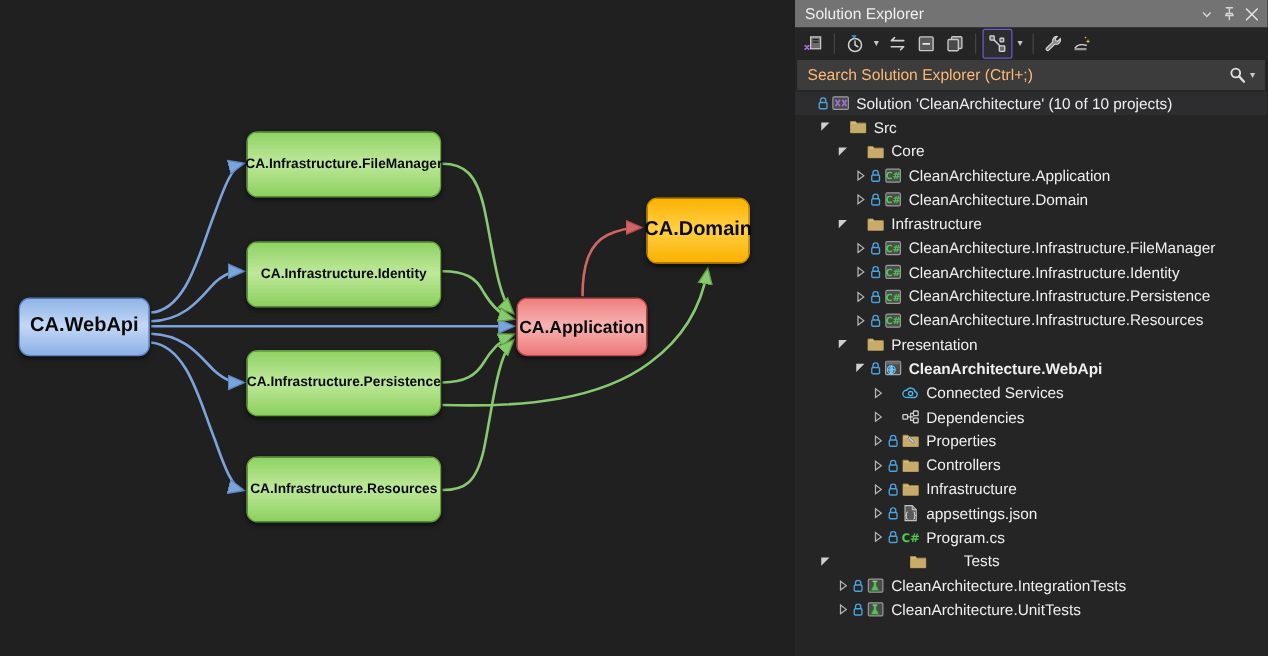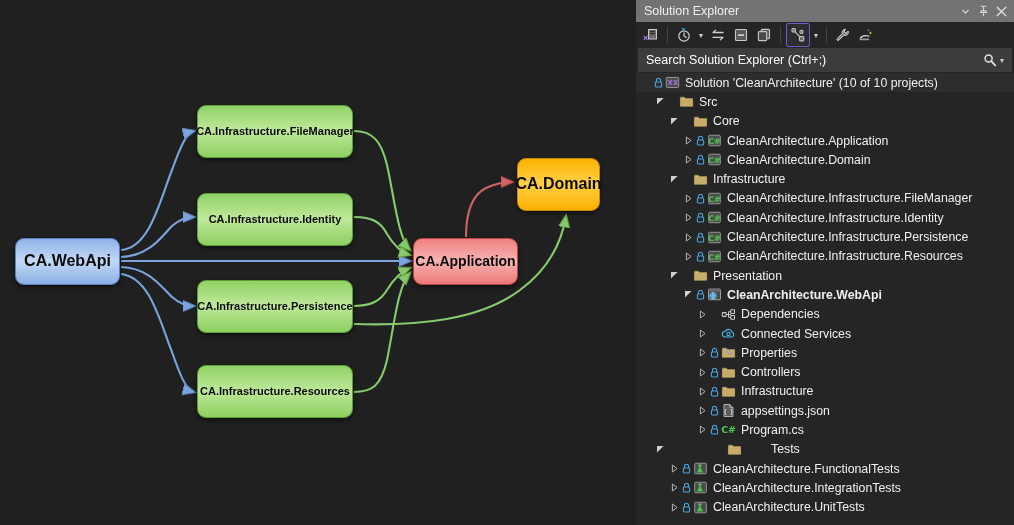--- a/index.html
+++ b/index.html
@@ -29,21 +29,21 @@
   .titlebtn{width:18px;height:18px;display:flex;align-items:center;justify-content:center;
             color:#d6d6d6;font-size:12px;cursor:default;}
   #se-toolbar{height:26px;display:flex;align-items:center;padding:0 4px;gap:1px;background:#252526;}
   .tbbtn{width:22px;height:22px;display:flex;align-items:center;justify-content:center;border-radius:2px;}
   .tbbtn.sel{border:1px solid #6a5acd;background:#2d2d30;}
   .tbsep{width:1px;height:16px;background:#444;margin:0 4px;}
   .caret{width:10px;height:22px;display:flex;align-items:center;justify-content:center;
          color:#c8c8c8;font-size:7px;}
   #se-search{height:22px;margin:0 2px 1px 2px;background:#3c3c3c;border:1px solid #3c3c3c;
              display:flex;align-items:center;padding:0 4px 0 7px;}
-  #se-search .ph{flex:1;color:#ffffff;font-size:12.5px;}
+  #se-search .ph{flex:1;color:#fdba74;font-size:12.5px;}
   #se-tree{flex:1;overflow:hidden;background:#252526;padding-top:0;}
   .row{height:19.3px;display:flex;align-items:center;white-space:nowrap;font-size:12.3px;color:#f0f0f0;}
   .row.solutionrow{background:#2d2d30;}
   .row.selected{font-weight:bold;}
   .tw{width:13px;min-width:13px;display:flex;align-items:center;justify-content:center;
       color:#9a9a9a;font-size:8px;}
   .lockico{width:11px;min-width:11px;display:flex;align-items:center;justify-content:center;
            color:#5fb0e8;font-size:10px;}
   .ico{width:17px;min-width:17px;display:flex;align-items:center;justify-content:center;margin-right:3px;}
   .lbl{padding-left:1px;}
@@ -426,49 +426,49 @@
         </div>
         <div class="row" style="padding-left: 60px;">
           <div class="tw">
             <svg class="gi" width="9" height="9" viewBox="0 0 9 9">
               <path d="M2.4 1 L7 4.5 L2.4 8 Z" fill="none" stroke="#b5b5b5" stroke-width="1"></path>
             </svg>
           </div>
           <div class="lockico"></div>
           <div class="ico">
             <svg width="15" height="15" viewBox="0 0 16 16" class="gi">
+              <path d="M4.2 11.6a3 3 0 0 1 .4-6 4 4 0 0 1 7.3 1.1 2.6 2.6 0 0 1-.4 5z" fill="none" stroke="#4db8e8" stroke-width="1.2"></path>
+              <circle cx="8" cy="8.4" r="1.8" fill="none" stroke="#4db8e8" stroke-width="1.1"></circle>
+            </svg>
+          </div>
+          <div class="lbl">Connected Services</div>
+        </div>
+        <div class="row" style="padding-left: 60px;">
+          <div class="tw">
+            <svg class="gi" width="9" height="9" viewBox="0 0 9 9">
+              <path d="M2.4 1 L7 4.5 L2.4 8 Z" fill="none" stroke="#b5b5b5" stroke-width="1"></path>
+            </svg>
+          </div>
+          <div class="lockico"></div>
+          <div class="ico">
+            <svg width="15" height="15" viewBox="0 0 16 16" class="gi">
               <rect x="1.4" y="6" width="4" height="4" rx=".6" fill="none" stroke="#cfcfcf" stroke-width="1.1"></rect>
               <rect x="10.4" y="3" width="4" height="4" rx=".6" fill="none" stroke="#cfcfcf" stroke-width="1.1"></rect>
               <rect x="10.4" y="9" width="4" height="4" rx=".6" fill="none" stroke="#cfcfcf" stroke-width="1.1"></rect>
               <path d="M5.4 8h5M8 8V5h2.4M8 8v3h2.4" fill="none" stroke="#cfcfcf" stroke-width="1"></path>
             </svg>
           </div>
           <div class="lbl">Dependencies</div>
         </div>
         <div class="row" style="padding-left: 60px;">
           <div class="tw">
             <svg class="gi" width="9" height="9" viewBox="0 0 9 9">
               <path d="M2.4 1 L7 4.5 L2.4 8 Z" fill="none" stroke="#b5b5b5" stroke-width="1"></path>
             </svg>
           </div>
-          <div class="lockico"></div>
-          <div class="ico">
-            <svg width="15" height="15" viewBox="0 0 16 16" class="gi">
-              <path d="M4.2 11.6a3 3 0 0 1 .4-6 4 4 0 0 1 7.3 1.1 2.6 2.6 0 0 1-.4 5z" fill="none" stroke="#4db8e8" stroke-width="1.2"></path>
-              <circle cx="8" cy="8.4" r="1.8" fill="none" stroke="#4db8e8" stroke-width="1.1"></circle>
-            </svg>
-          </div>
-          <div class="lbl">Connected Services</div>
-        </div>
-        <div class="row" style="padding-left: 60px;">
-          <div class="tw">
-            <svg class="gi" width="9" height="9" viewBox="0 0 9 9">
-              <path d="M2.4 1 L7 4.5 L2.4 8 Z" fill="none" stroke="#b5b5b5" stroke-width="1"></path>
-            </svg>
-          </div>
           <div class="lockico">
             <svg class="gi" width="9" height="11" viewBox="0 0 9 11">
               <path d="M2.4 5V3.4a2.1 2.1 0 0 1 4.2 0V5" fill="none" stroke="#4aa3dd" stroke-width="1.1"></path>
               <rect x="1.4" y="5" width="6.2" height="5" rx="1" fill="none" stroke="#4aa3dd" stroke-width="1.1"></rect>
             </svg>
           </div>
           <div class="ico">
             <svg width="15" height="15" viewBox="0 0 16 16" class="gi">
               <path d="M1.5 3.4h4.2l1.2 1.4h7.6v8.2H1.5z" fill="#d6ba7a" stroke="#a08c52" stroke-width=".8"></path>
               <path d="M1.5 5.6h13v7.4H1.5z" fill="#c8ab68"></path>
@@ -584,59 +584,38 @@
               <rect x="1.4" y="5" width="6.2" height="5" rx="1" fill="none" stroke="#4aa3dd" stroke-width="1.1"></rect>
             </svg>
           </div>
           <div class="ico">
             <svg width="15" height="15" viewBox="0 0 16 16" class="gi">
               <rect x="1.8" y="2.4" width="12.4" height="11.2" rx="1" fill="#4a4a4a" stroke="#9a9a9a" stroke-width="1"></rect>
               <path d="M6.2 4.6v3.2L3.8 12.4h7.2L8.6 7.8V4.6z" fill="#5bbd5b" stroke="#2f7d2f" stroke-width=".8"></path>
               <path d="M5.4 4.4h4" stroke="#8ad98a" stroke-width="1"></path>
             </svg>
           </div>
-          <div class="lbl">CleanArchitecture.FunctionalTests</div>
+          <div class="lbl">CleanArchitecture.IntegrationTests</div>
         </div>
         <div class="row" style="padding-left: 32px;">
           <div class="tw">
             <svg class="gi" width="9" height="9" viewBox="0 0 9 9">
               <path d="M2.4 1 L7 4.5 L2.4 8 Z" fill="none" stroke="#b5b5b5" stroke-width="1"></path>
             </svg>
           </div>
           <div class="lockico">
             <svg class="gi" width="9" height="11" viewBox="0 0 9 11">
               <path d="M2.4 5V3.4a2.1 2.1 0 0 1 4.2 0V5" fill="none" stroke="#4aa3dd" stroke-width="1.1"></path>
               <rect x="1.4" y="5" width="6.2" height="5" rx="1" fill="none" stroke="#4aa3dd" stroke-width="1.1"></rect>
             </svg>
           </div>
           <div class="ico">
             <svg width="15" height="15" viewBox="0 0 16 16" class="gi">
               <rect x="1.8" y="2.4" width="12.4" height="11.2" rx="1" fill="#4a4a4a" stroke="#9a9a9a" stroke-width="1"></rect>
               <path d="M6.2 4.6v3.2L3.8 12.4h7.2L8.6 7.8V4.6z" fill="#5bbd5b" stroke="#2f7d2f" stroke-width=".8"></path>
               <path d="M5.4 4.4h4" stroke="#8ad98a" stroke-width="1"></path>
             </svg>
           </div>
-          <div class="lbl">CleanArchitecture.IntegrationTests</div>
-        </div>
-        <div class="row" style="padding-left: 32px;">
-          <div class="tw">
-            <svg class="gi" width="9" height="9" viewBox="0 0 9 9">
-              <path d="M2.4 1 L7 4.5 L2.4 8 Z" fill="none" stroke="#b5b5b5" stroke-width="1"></path>
-            </svg>
-          </div>
-          <div class="lockico">
-            <svg class="gi" width="9" height="11" viewBox="0 0 9 11">
-              <path d="M2.4 5V3.4a2.1 2.1 0 0 1 4.2 0V5" fill="none" stroke="#4aa3dd" stroke-width="1.1"></path>
-              <rect x="1.4" y="5" width="6.2" height="5" rx="1" fill="none" stroke="#4aa3dd" stroke-width="1.1"></rect>
-            </svg>
-          </div>
-          <div class="ico">
-            <svg width="15" height="15" viewBox="0 0 16 16" class="gi">
-              <rect x="1.8" y="2.4" width="12.4" height="11.2" rx="1" fill="#4a4a4a" stroke="#9a9a9a" stroke-width="1"></rect>
-              <path d="M6.2 4.6v3.2L3.8 12.4h7.2L8.6 7.8V4.6z" fill="#5bbd5b" stroke="#2f7d2f" stroke-width=".8"></path>
-              <path d="M5.4 4.4h4" stroke="#8ad98a" stroke-width="1"></path>
-            </svg>
-          </div>
           <div class="lbl">CleanArchitecture.UnitTests</div>
         </div>
       </div>
   </div>
 </div>
 
 </body></html>

